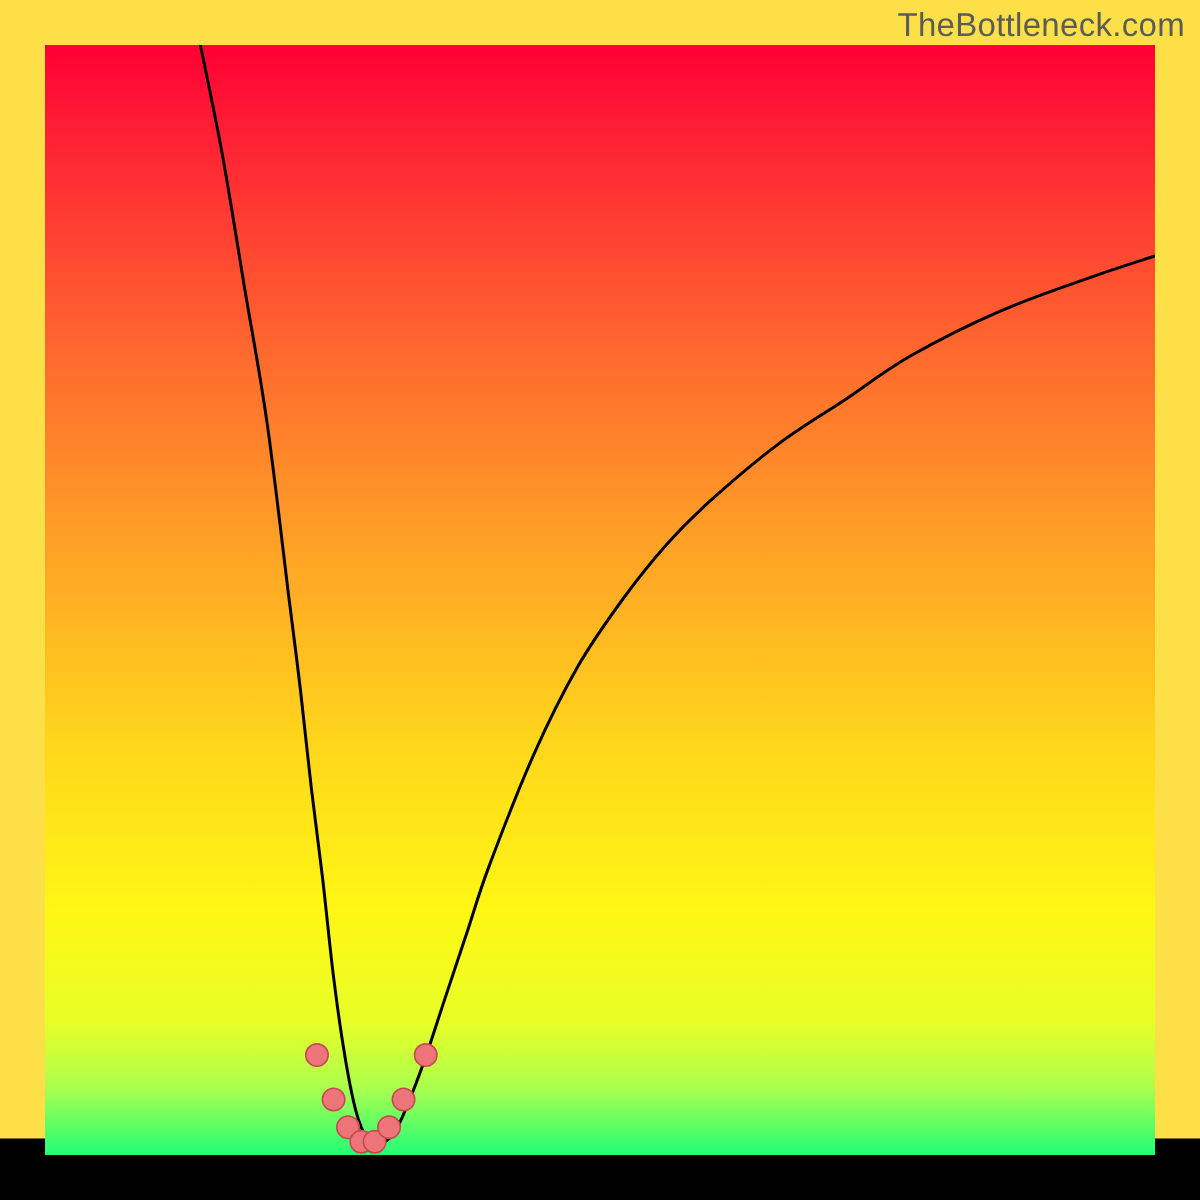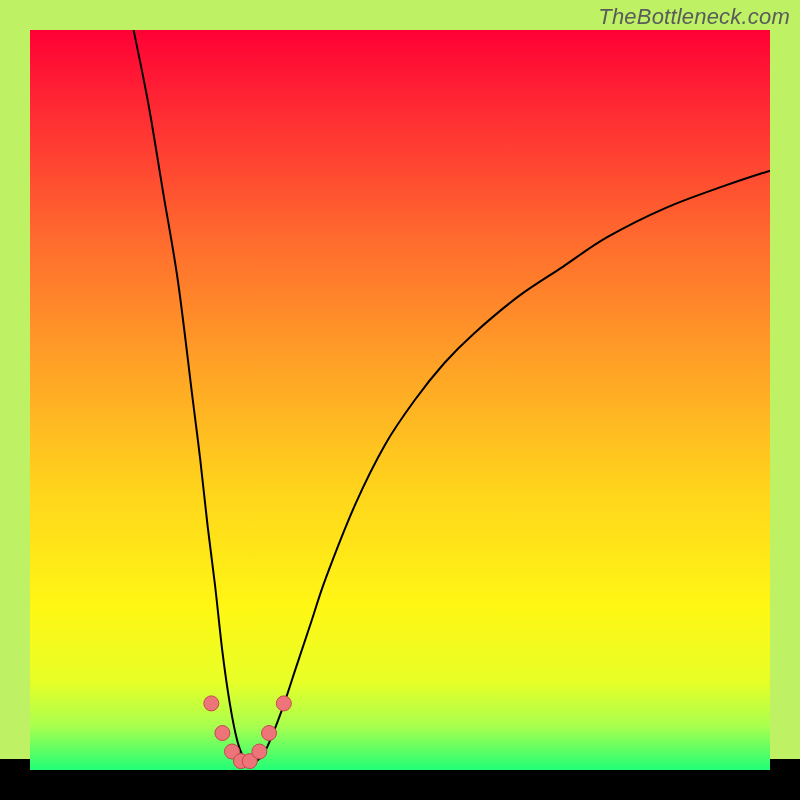--- a/index.html
+++ b/index.html
@@ -7,23 +7,22 @@
     padding: 0;
     width: 800px;
     height: 800px;
     overflow: hidden;
     background: #000;
     font-family: Arial, Helvetica, sans-serif;
   }
   .outer {
     width: 800px;
     height: 759px;
-    background: #bef264;
+    background: #fde047;
     position: relative;
-    font-style: italic;
   }
   .watermark {
     position: absolute;
     top: 4px;
     right: 10px;
     font-size: 22px;
     font-weight: 500;
     color: #5b5b5b;
     letter-spacing: 0.2px;
     z-index: 10;

